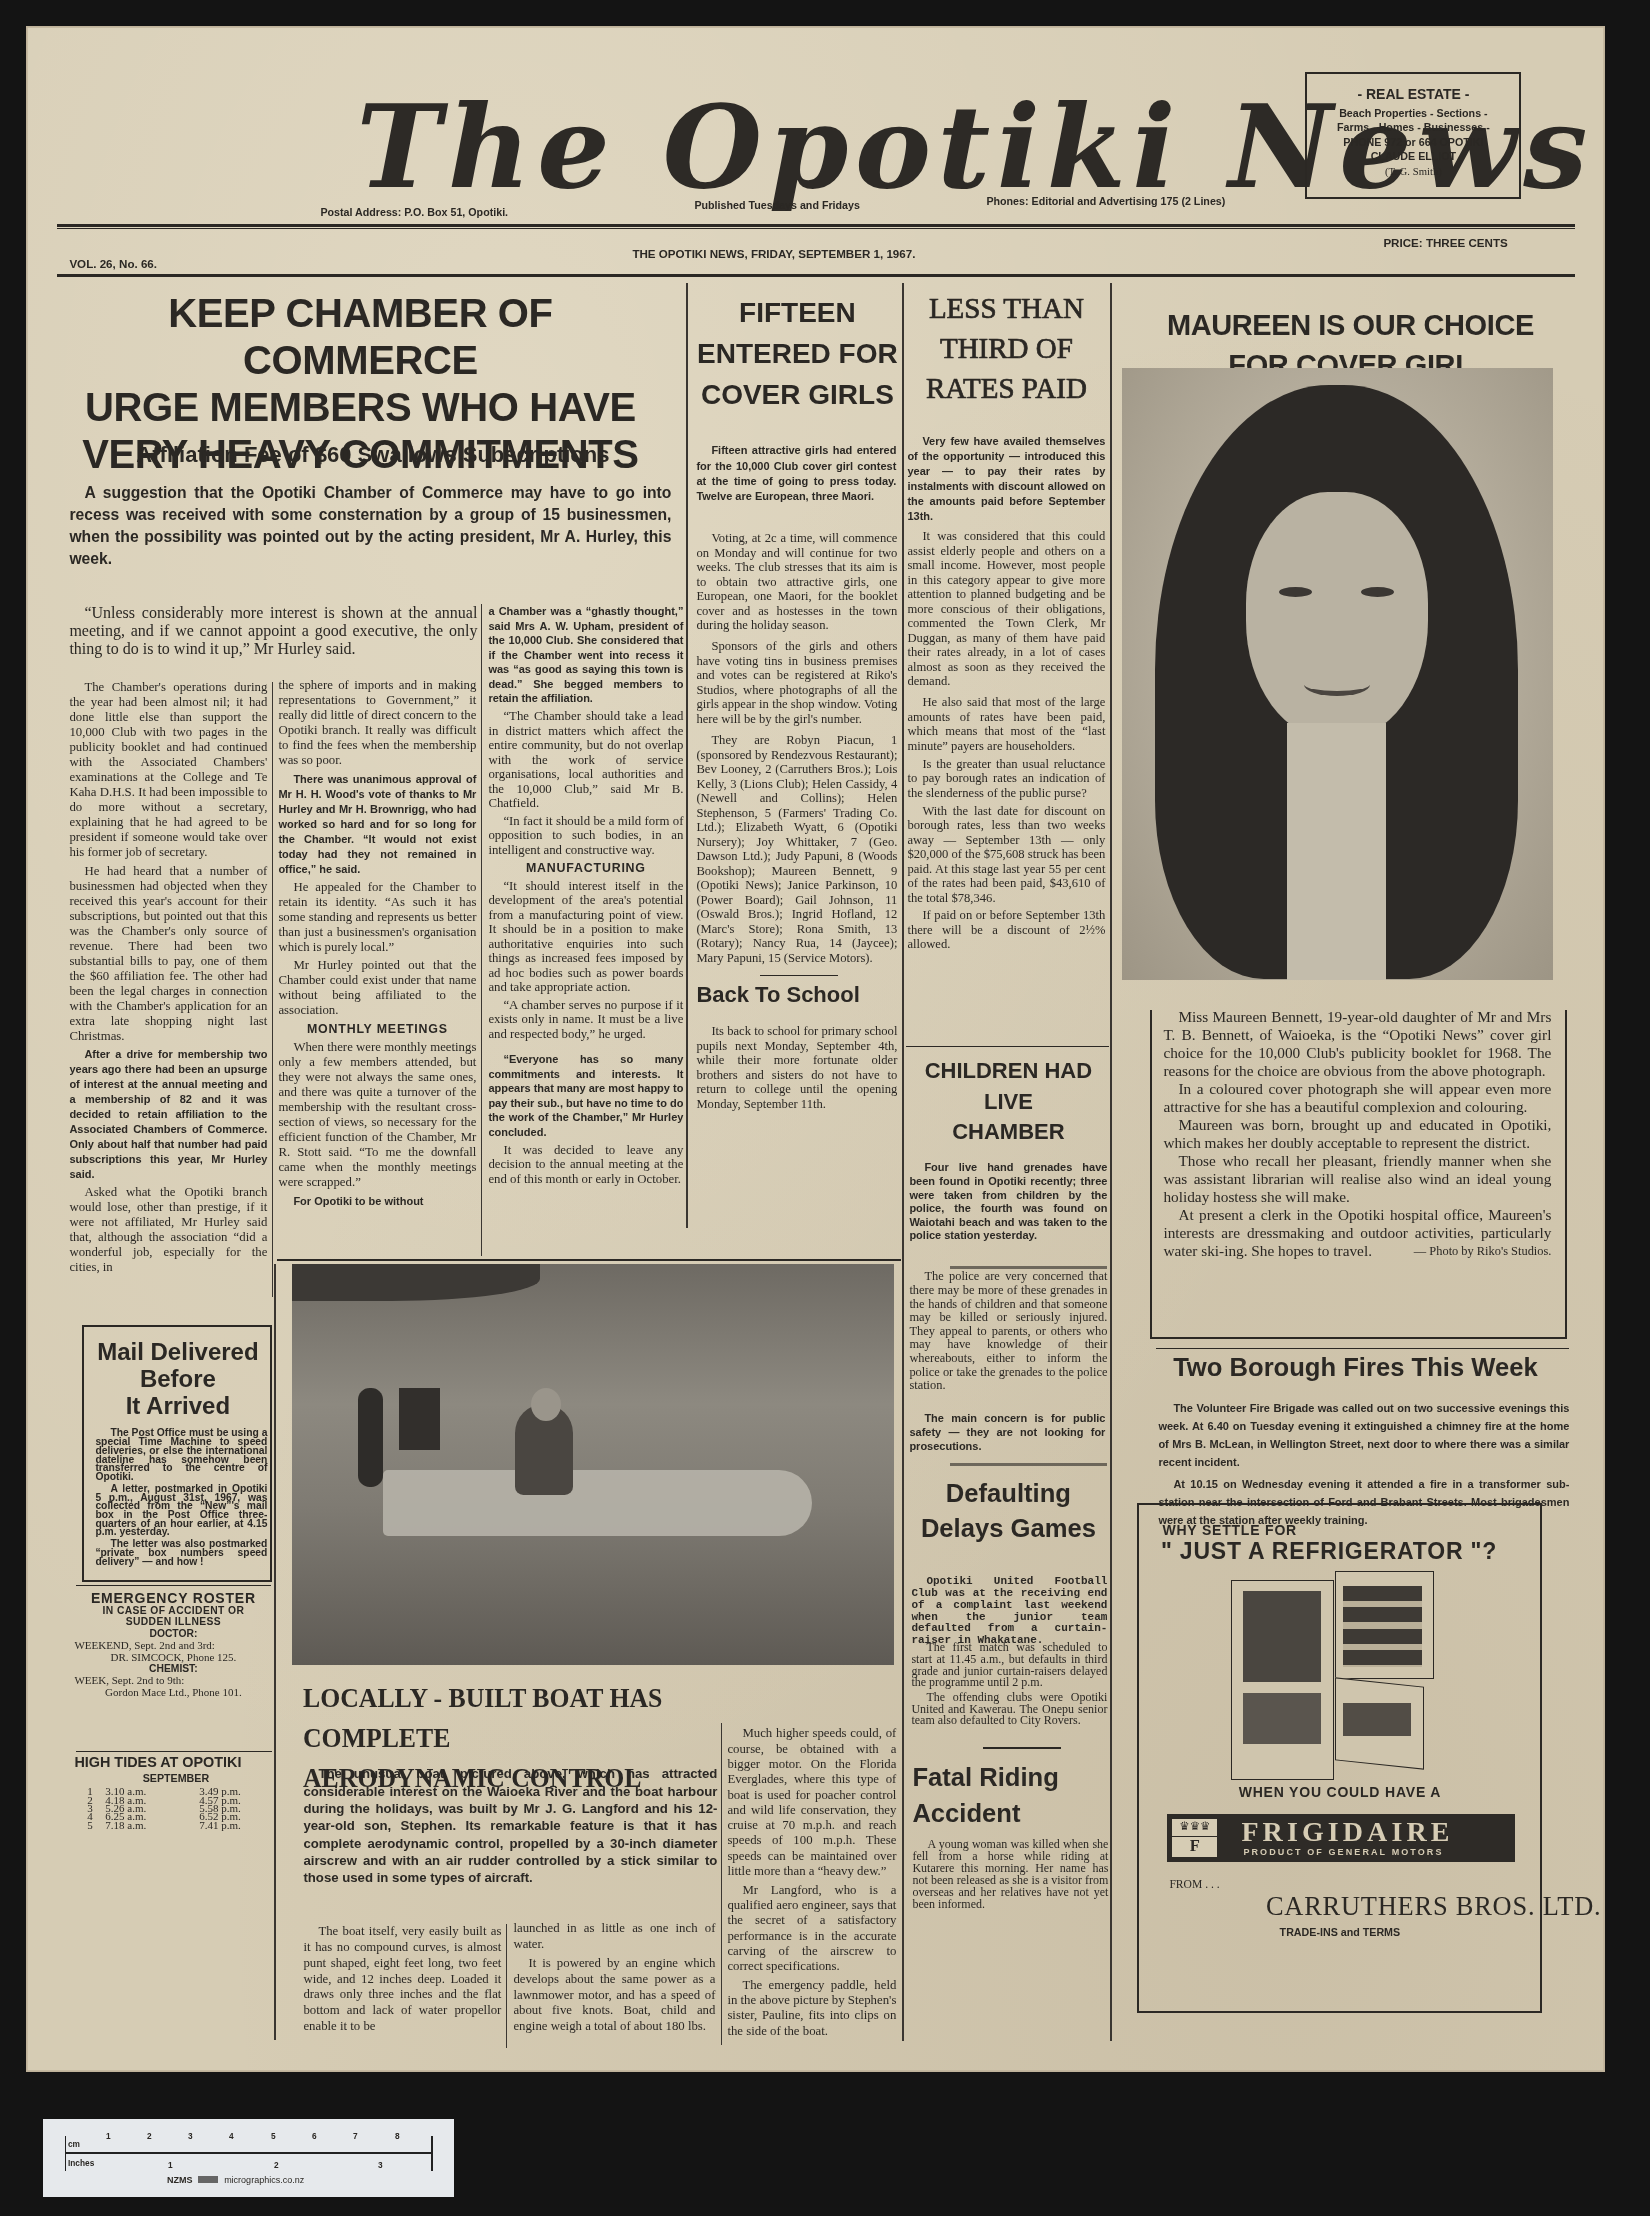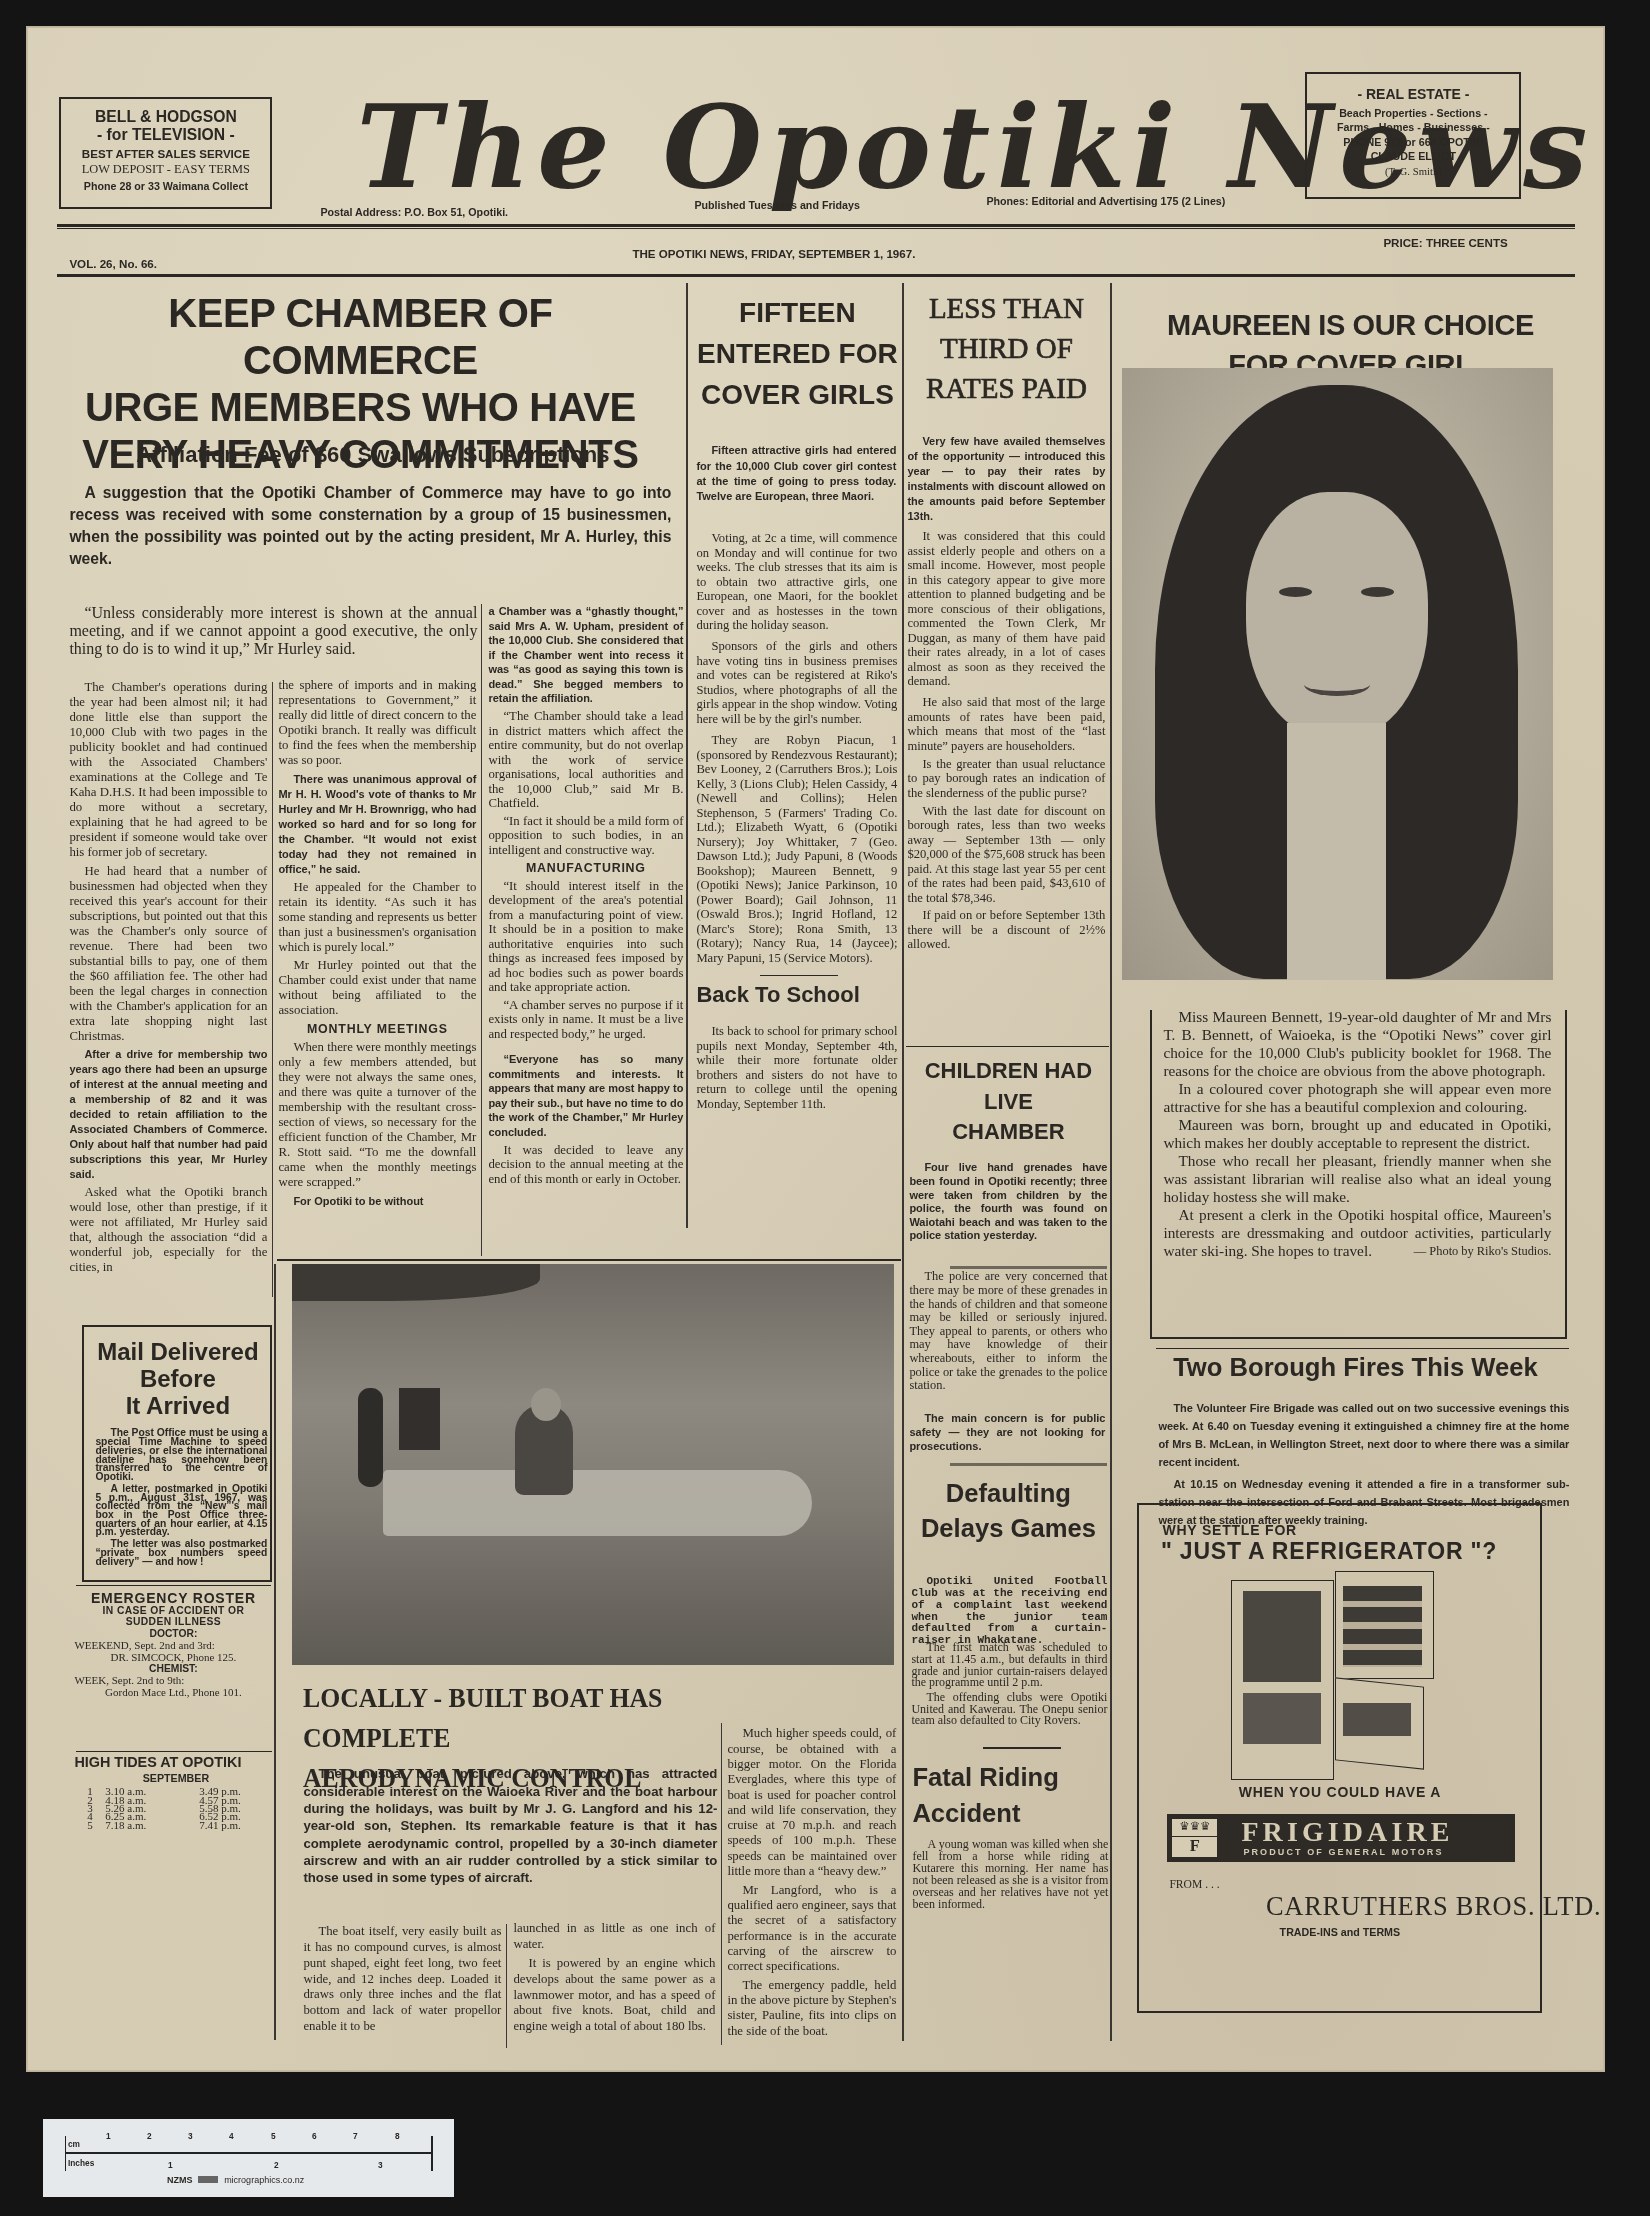--- a/index.html
+++ b/index.html
@@ -25,27 +25,20 @@
   .tide-row{display:flex;font-family:"Liberation Serif",serif;font-size:13.2px;line-height:15.7px;}
   .tide-row span:nth-child(1){width:36px;text-align:center;}
   .tide-row span:nth-child(2){width:109px;}
   .tide-row span:nth-child(3){width:91px;}
 </style>
 </head>
 <body>
 
 <div class="page">
 
-  <div class="abs boxad" style="left:33px;top:71px;width:213px;height:112px;padding-top:8.3px;box-sizing:border-box;">
-    <div style="font-size:15.7px;">BELL &amp; HODGSON</div>
-    <div style="font-size:15.7px;">- for TELEVISION -</div>
-    <div style="font-size:11.6px;margin-top:3.3px;">BEST AFTER SALES SERVICE</div>
-    <div class="serif" style="font-size:12.4px;font-weight:normal;margin-top:2.5px;">LOW DEPOSIT - EASY TERMS</div>
-    <div style="font-size:10.7px;margin-top:2.5px;">Phone 28 or 33 Waimana Collect</div>
-  </div>
 
   <div class="abs mast" style="left:330px;top:54px;width:899px;text-align:center;white-space:nowrap;">The Opotiki News</div>
   <div class="abs sans" style="left:294px;top:180px;font-size:10.7px;font-weight:bold;">Postal Address: P.O. Box 51, Opotiki.</div>
   <div class="abs sans" style="left:668px;top:173px;font-size:10.7px;font-weight:bold;">Published Tuesdays and Fridays</div>
   <div class="abs sans" style="left:960px;top:169px;font-size:10.7px;font-weight:bold;">Phones: Editorial and Advertising 175 (2 Lines)</div>
 
   <div class="abs boxad" style="left:1279px;top:46px;width:216px;height:127px;padding-top:11.6px;box-sizing:border-box;">
     <div style="font-size:14px;">- REAL ESTATE -</div>
     <div style="font-size:10.7px;margin-top:5px;">Beach Properties - Sections -</div>
     <div style="font-size:10.7px;margin-top:2.5px;">Farms - Homes - Businesses -</div>
@@ -223,21 +216,21 @@
     <div class="abs" style="left:165px;top:355px;width:99px;height:264px;background:#c3bcab;"></div>
     <div class="abs" style="left:157px;top:219px;width:33px;height:10px;background:#3b3733;border-radius:50%;"></div>
     <div class="abs" style="left:239px;top:219px;width:33px;height:10px;background:#3b3733;border-radius:50%;"></div>
     <div class="abs" style="left:182px;top:305px;width:66px;height:18px;border-bottom:5px solid #4a4540;border-radius:0 0 50% 50%;"></div>
   </div>
   <div class="abs" style="left:1124px;top:984px;width:413px;height:327px;border:2.5px solid #2b2824;border-top:0;"></div>
   <div class="col body-serif" style="left:1137px;top:982px;width:388px;font-size:15.3px;line-height:18px;">
     <p style="margin:0;">Miss Maureen Bennett, 19-year-old daughter of Mr and Mrs T. B. Bennett, of Waioeka, is the “Opotiki News” cover girl choice for the 10,000 Club's publicity booklet for 1968. The reasons for the choice are obvious from the above photograph.</p>
     <p style="margin:0;">In a coloured cover photograph she will appear even more attractive for she has a beautiful complexion and colouring.</p>
     <p style="margin:0;">Maureen was born, brought up and educated in Opotiki, which makes her doubly acceptable to represent the district.</p>
-    <p style="margin:0;">Those who recall her pleasant, friendly manner when she was assistant librarian will realise also what an ideal young holiday hostess she will make.</p>
+    <p style="margin:0;">Those who recall her pleasant, friendly manner when she was assistant librarian will realise also wind an ideal young holiday hostess she will make.</p>
     <p style="margin:0;">At present a clerk in the Opotiki hospital office, Maureen's interests are dressmaking and outdoor activities, particularly water ski-ing. She hopes to travel.</p>
     <div style="text-align:right;font-size:12.4px;margin-top:-18px;">— Photo by Riko's Studios.</div>
   </div>
 
   <div class="rule" style="left:1130px;top:1322px;width:413px;height:0.8px;"></div>
   <div class="abs hd" style="left:1106px;top:1328px;width:446px;font-size:25.6px;">Two Borough Fires This Week</div>
   <div class="col body-bold" style="left:1132px;top:1373px;width:411px;font-size:11px;line-height:18px;">
     <p>The Volunteer Fire Brigade was called out on two successive evenings this week. At 6.40 on Tuesday evening it extinguished a chimney fire at the home of Mrs B. McLean, in Wellington Street, next door to where there was a similar recent incident.</p>
     <p>At 10.15 on Wednesday evening it attended a fire in a transformer sub-station near the intersection of Ford and Brabant Streets. Most brigadesmen were at the station after weekly training.</p>
   </div>

